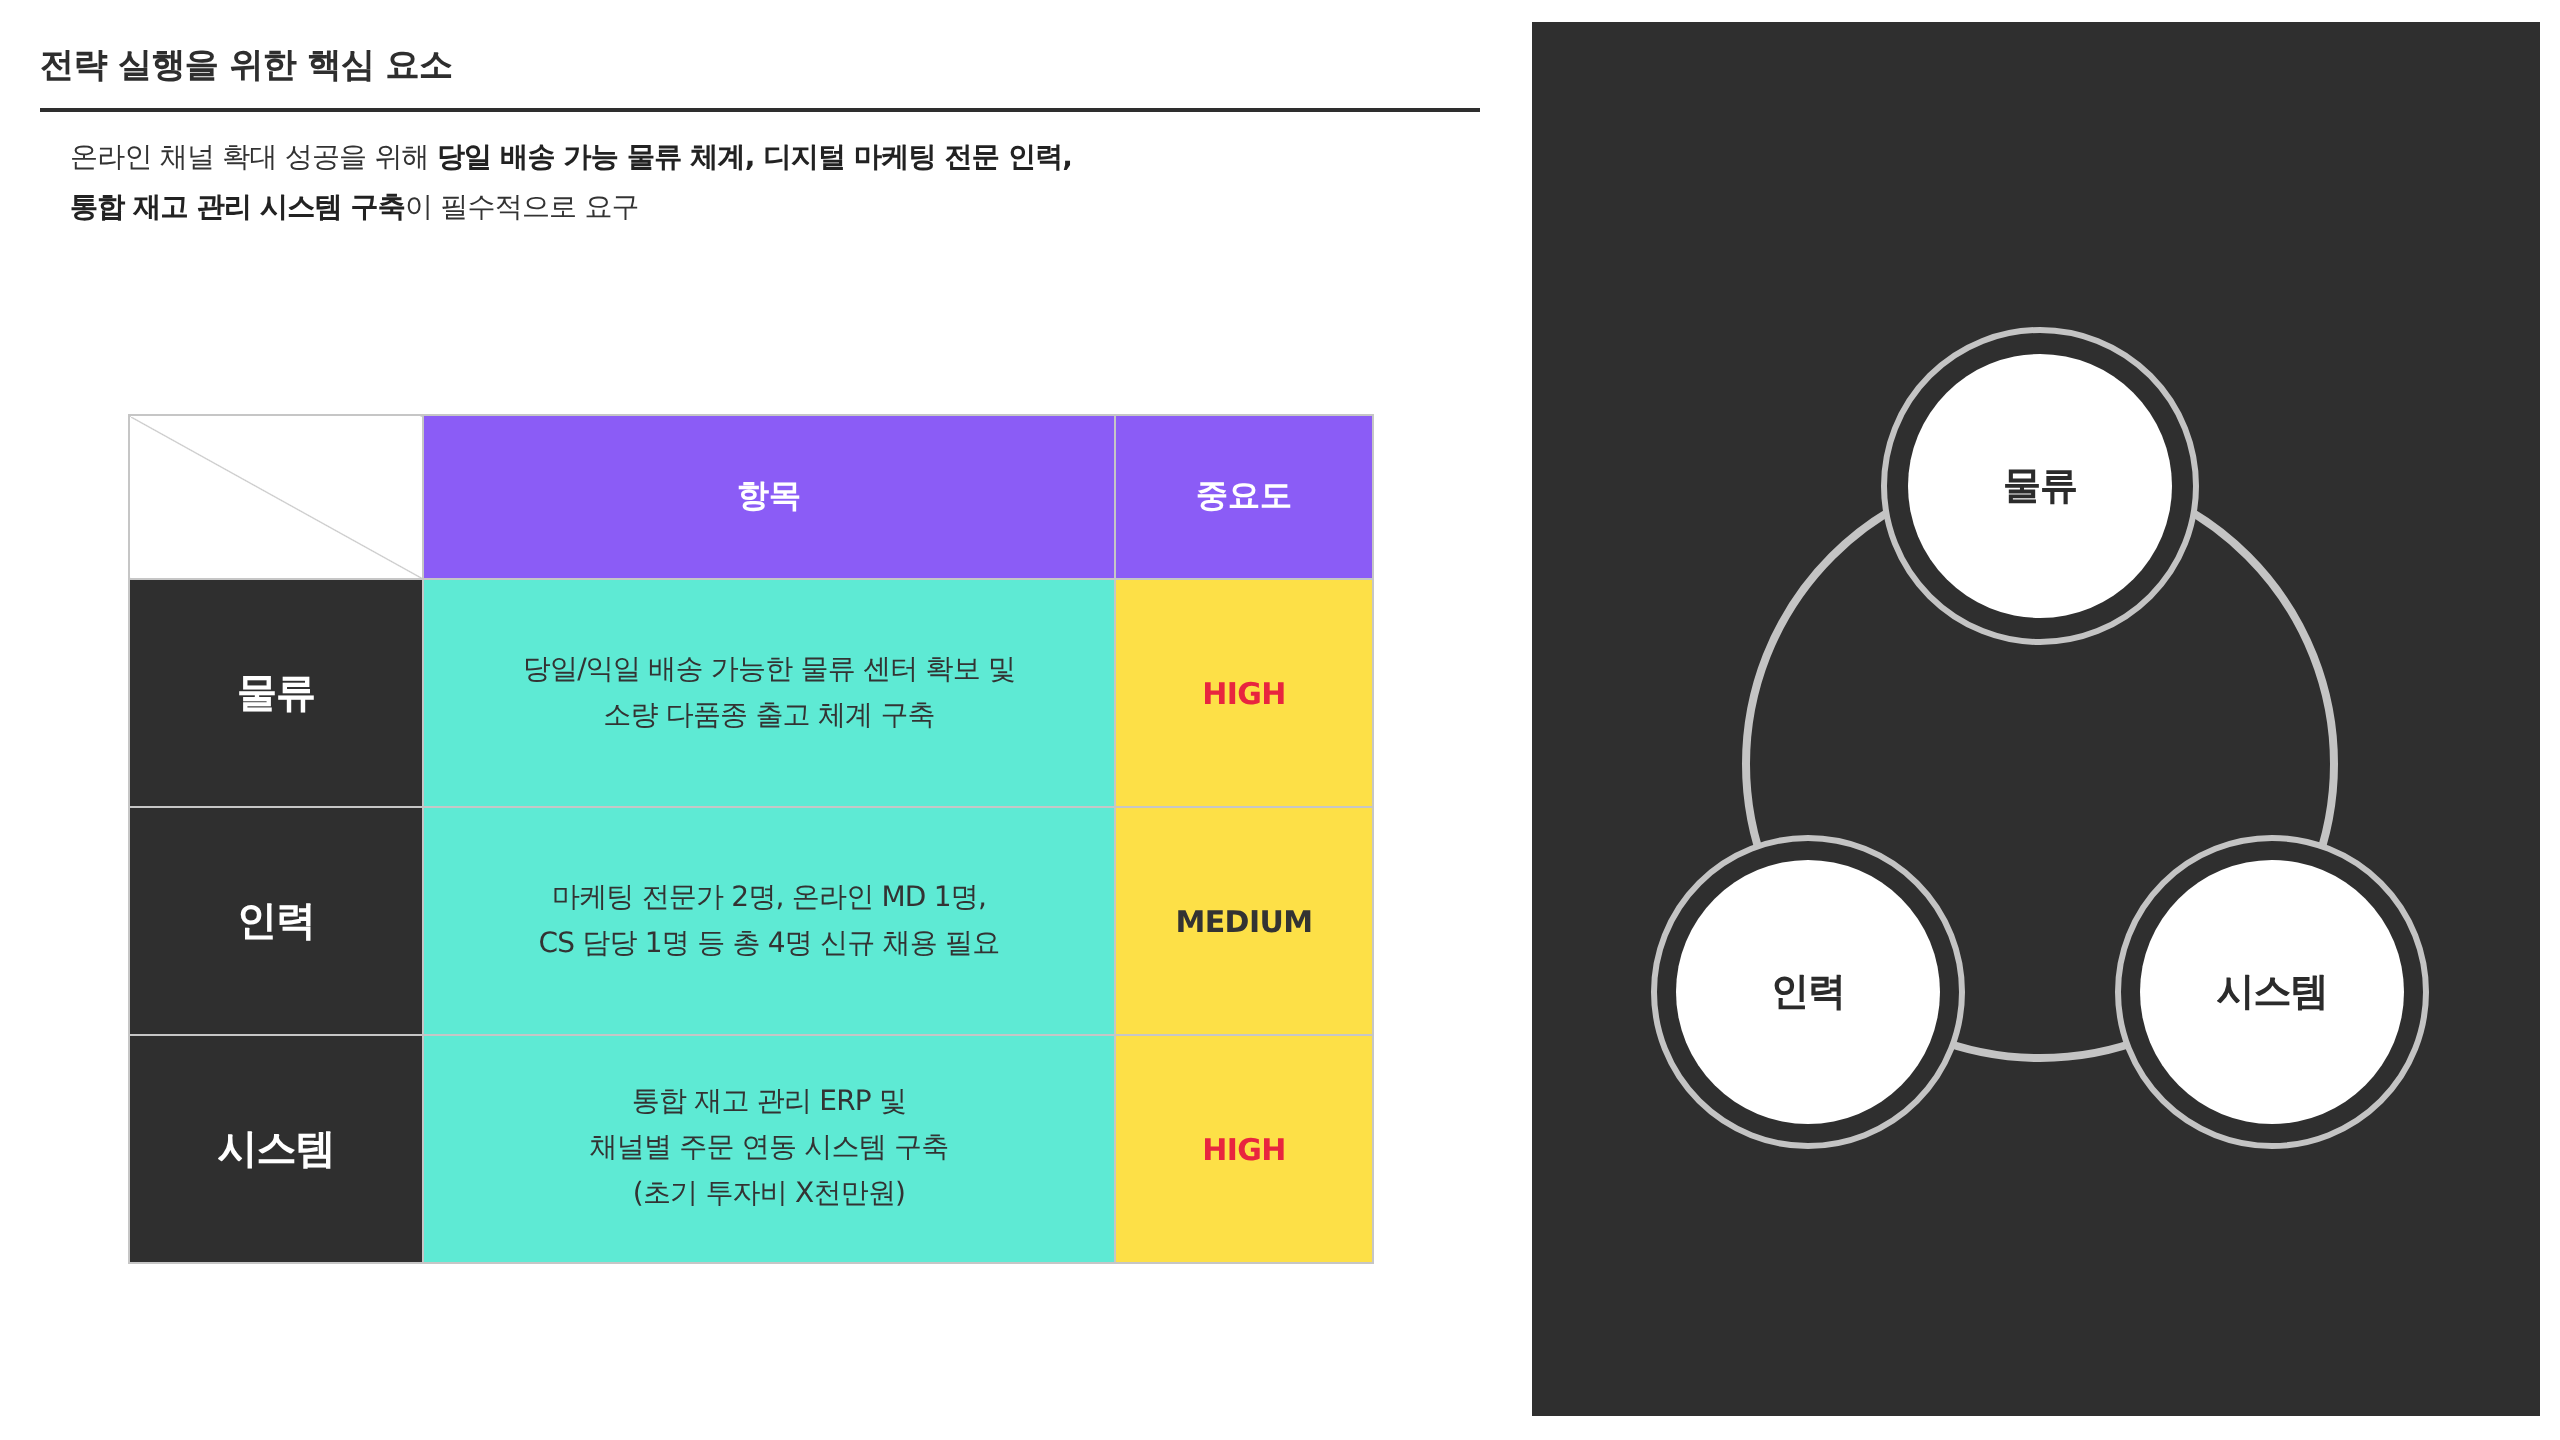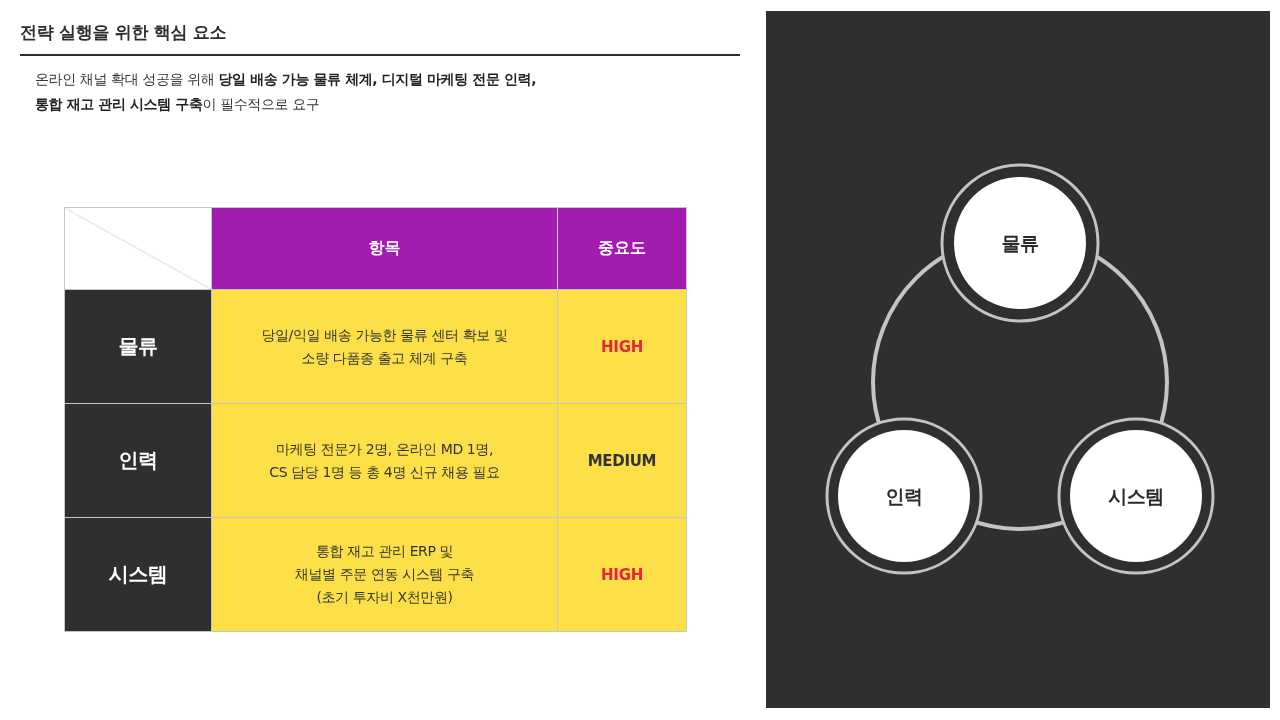--- a/index.html
+++ b/index.html
@@ -43,30 +43,30 @@
     .tbl col.c1 { width: 147px; }
     .tbl col.c2 { width: 346px; }
     .tbl col.c3 { width: 129px; }
     .tbl tr.head { height: 82px; }
     .tbl tr.row { height: 114px; }
     .corner {
       background: #ffffff; position: relative; padding: 0;
       background-image: linear-gradient(to top right, transparent calc(50% - 0.6px), #c8c8c8 50%, transparent calc(50% + 0.6px));
     }
     .th-gray {
-      background: #a21caf; color: #ffffff;
+      background: #8b5cf6; color: #ffffff;
       font-size: 16px; font-weight: 700;
     }
     .row-head {
       background: #2f2f2f; color: #ffffff;
       font-size: 20px; font-weight: 700; letter-spacing: -0.5px;
       border-color: #2f2f2f #2f2f2f #c6c6c6 #2f2f2f;
     }
     .cell-text {
-      background: #fde047; color: #333;
+      background: #5eead4; color: #333;
       font-size: 14px; line-height: 23px; letter-spacing: -0.4px;
     }
     .cell-imp {
       background: #fde047; font-size: 15px; letter-spacing: -0.3px;
     }
     .imp-high { color: #e8253f; font-weight: 700; }
     .imp-medium { color: #333333; font-weight: 700; }
 
     
     .panel {

